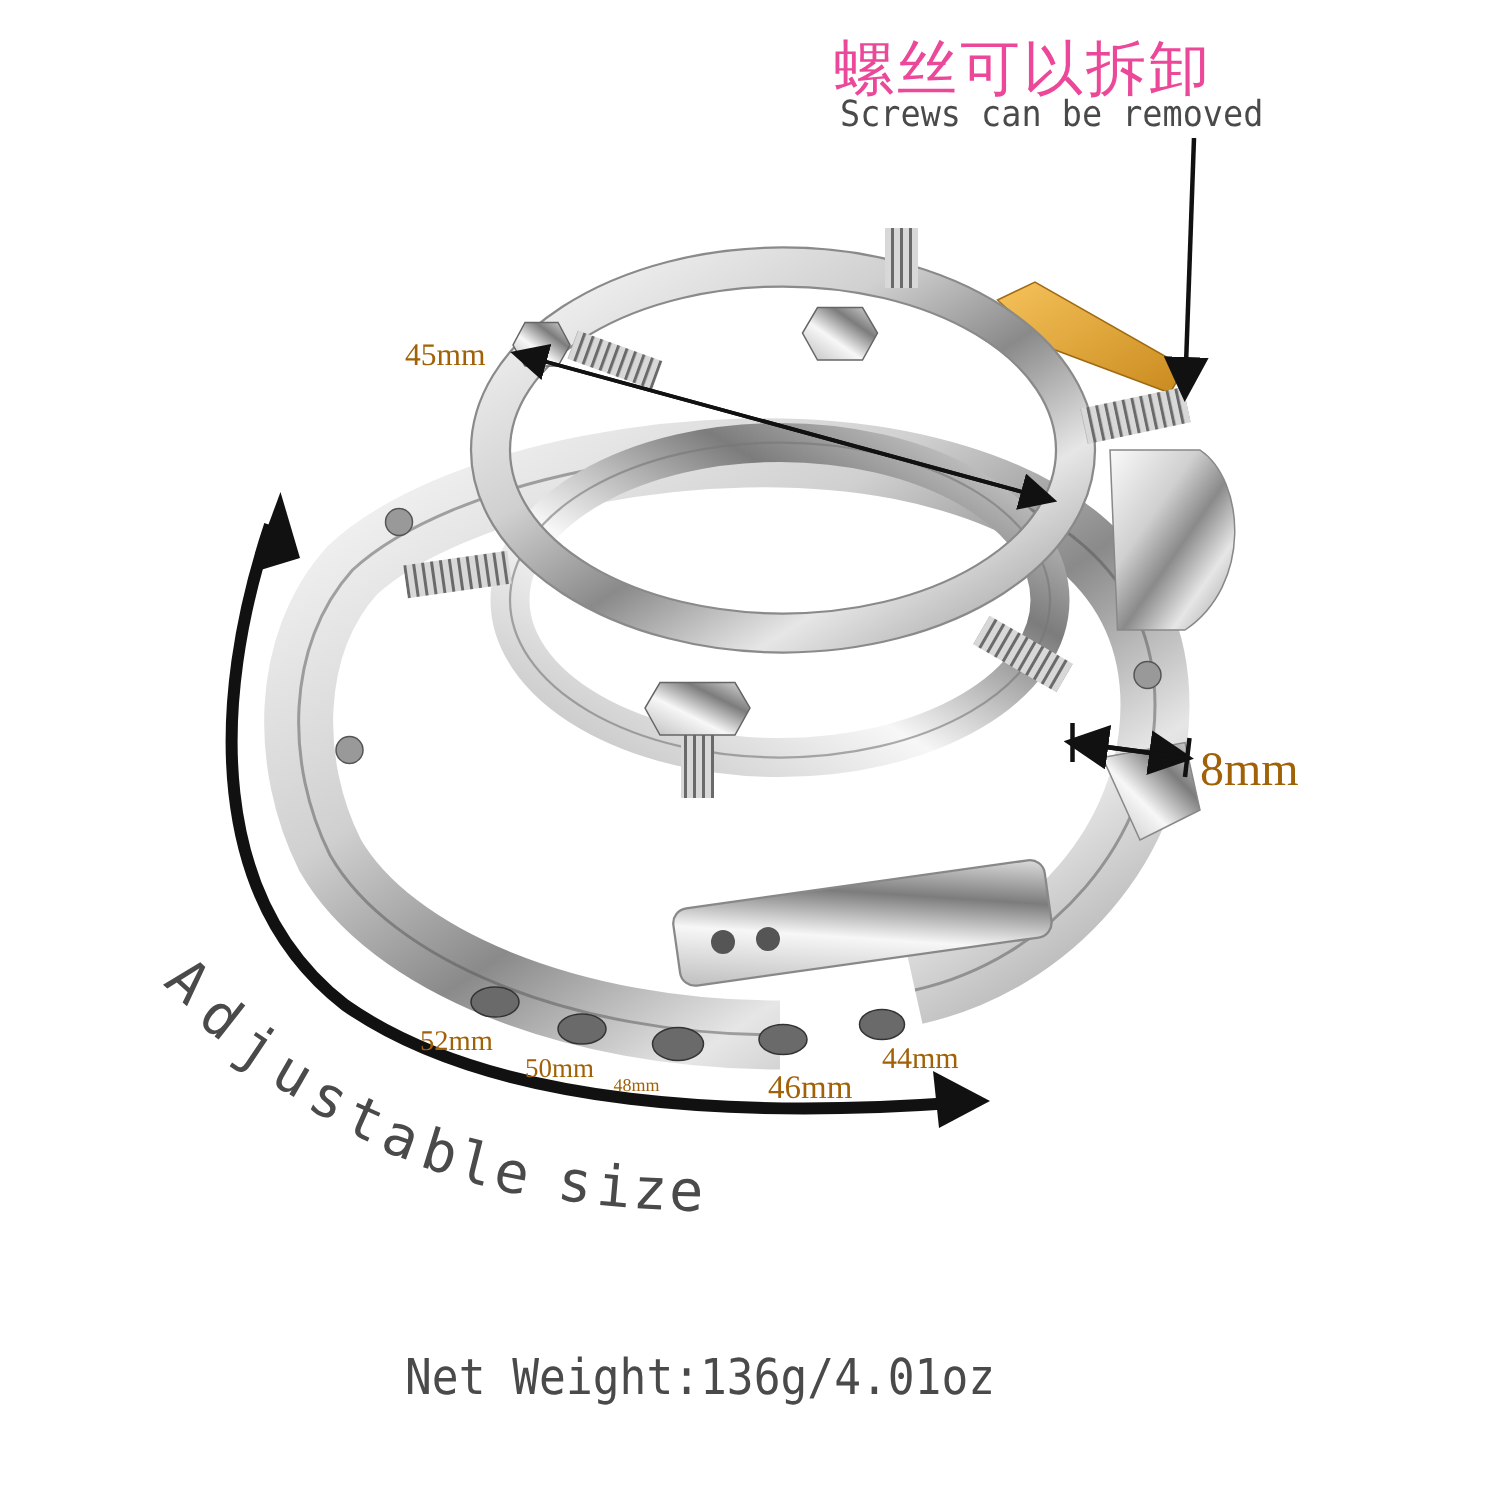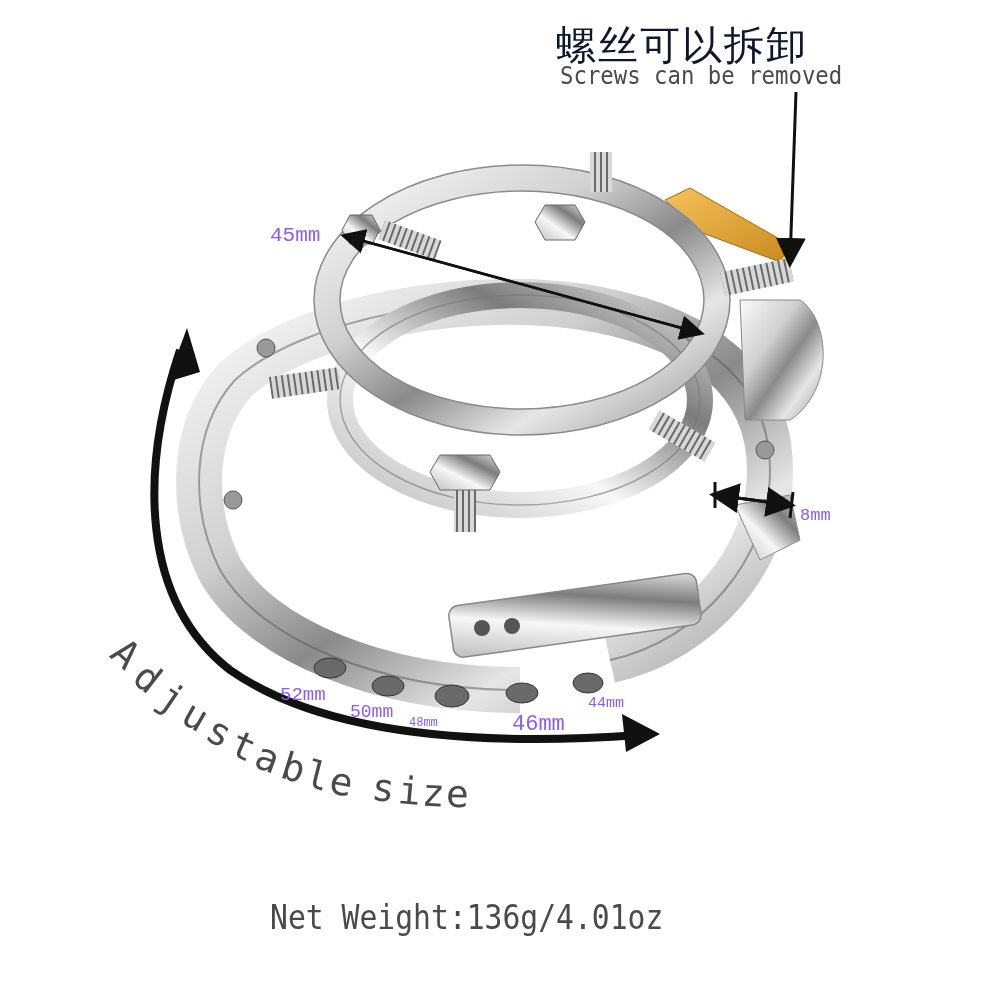--- a/index.html
+++ b/index.html
@@ -1,21 +1,21 @@
 <!DOCTYPE html>
 <html><head>
 <meta charset="utf-8">
 <style>
   html, body { margin:0; padding:0; }
   body { width:1000px; height:1000px; background:#ffffff; position:relative; overflow:hidden;
          font-family:"Liberation Sans", sans-serif; color:#4a4a4a; }
   .abs { position:absolute; }
-  .cn-title { left:556px; top:18px; font-family:"DejaVu Sans", sans-serif; font-size:40px; letter-spacing:2px; color:#0f172a; white-space:nowrap; }
+  .cn-title { left:556px; top:18px; font-family:"DejaVu Sans", sans-serif; font-size:40px; letter-spacing:2px; color:#ec4899; white-space:nowrap; }
   .en-title { left:560px; top:62px; font-family:"DejaVu Sans Mono", monospace; font-size:24px; color:#4a4a4a; white-space:nowrap; transform:scaleX(0.93); transform-origin:left top; }
-  .dim { font-family:Liberation Mono, monospace; font-size:21px; color:#8b5cf6; white-space:nowrap; }
+  .dim { font-family:Liberation Serif, serif; font-size:21px; color:#a16207; white-space:nowrap; }
   .weight { left:270px; top:898px; font-family:"DejaVu Sans Mono", monospace; font-size:33px; color:#4a4a4a; white-space:nowrap; transform:scaleX(0.9); transform-origin:left top; }
   .adj { font-family:"DejaVu Sans Mono", monospace; font-size:38px; color:#4a4a4a; }
   svg.scene { position:absolute; left:0; top:0; }
 </style>
 </head>
 <body>
 
 <svg class="scene" width="1000" height="1000" viewBox="0 0 1000 1000">
   <defs>
     <linearGradient id="steel" x1="0" y1="0" x2="1" y2="1">
@@ -100,27 +100,27 @@
 
   <path d="M180,350 C140,470 140,600 230,670 C330,740 500,745 640,735" fill="none" stroke="#111" stroke-width="8"></path>
   <polygon points="187,328 167,382 200,372" fill="#111"></polygon>
   <polygon points="660,734 622,714 626,752" fill="#111"></polygon>
 </svg>
 
 <div class="abs cn-title">螺丝可以拆卸</div>
 <div class="abs en-title">Screws can be removed</div>
 
 <div class="abs dim" style="left:270px; top:224px;">45mm</div>
-<div class="abs dim" style="left:800px; top:494px; font-size:17px;margin-top:12px;">8mm</div>
+<div class="abs dim" style="left:800px; top:494px; font-size:32px;">8mm</div>
 
 <div class="abs dim" style="left:280px; top:684px; font-size:19px;">52mm</div>
 <div class="abs dim" style="left:350px; top:702px; font-size:18px;">50mm</div>
 <div class="abs dim" style="left:409px; top:716px; font-size:12px;">48mm</div>
 <div class="abs dim" style="left:512px; top:712px; font-size:22px;">46mm</div>
-<div class="abs dim" style="left:588px; top:695px; font-size:15px;">44mm</div>
+<div class="abs dim" style="left:588px; top:695px; font-size:20px;">44mm</div>
 
 <div>
   <span class="abs adj" style="left:114px; top:632px; transform:rotate(42deg);">A</span>
   <span class="abs adj" style="left:136px; top:656px; transform:rotate(38deg);">d</span>
   <span class="abs adj" style="left:160px; top:676px; transform:rotate(34deg);">j</span>
   <span class="abs adj" style="left:184px; top:694px; transform:rotate(30deg);">u</span>
   <span class="abs adj" style="left:208px; top:710px; transform:rotate(27deg);">s</span>
   <span class="abs adj" style="left:232px; top:724px; transform:rotate(24deg);">t</span>
   <span class="abs adj" style="left:256px; top:736px; transform:rotate(20deg);">a</span>
   <span class="abs adj" style="left:282px; top:746px; transform:rotate(17deg);">b</span>

